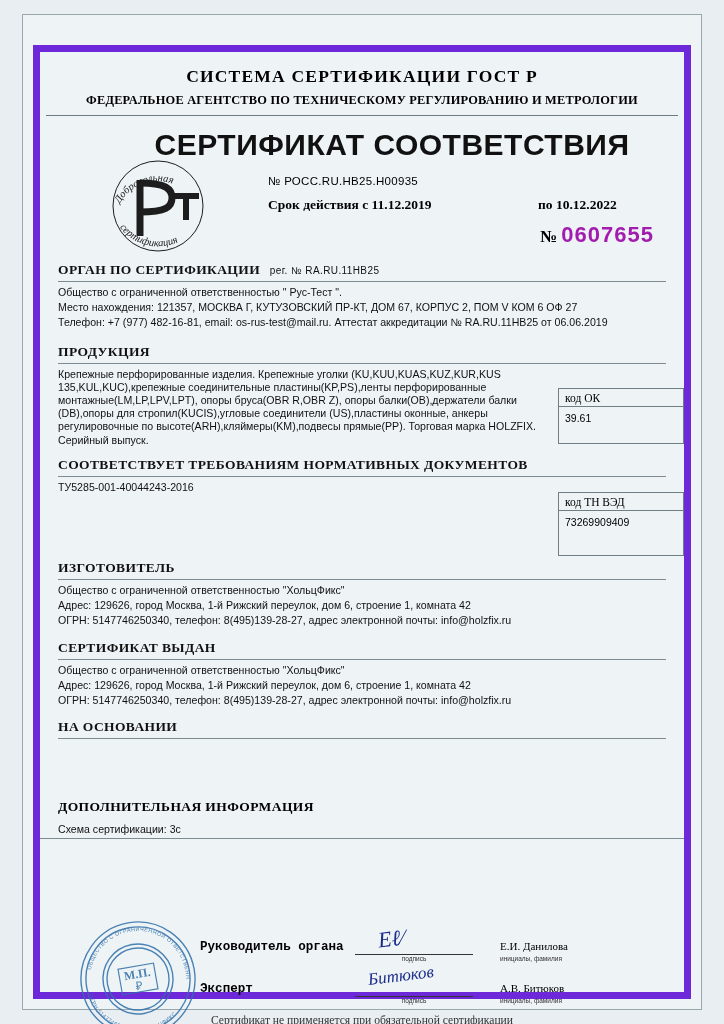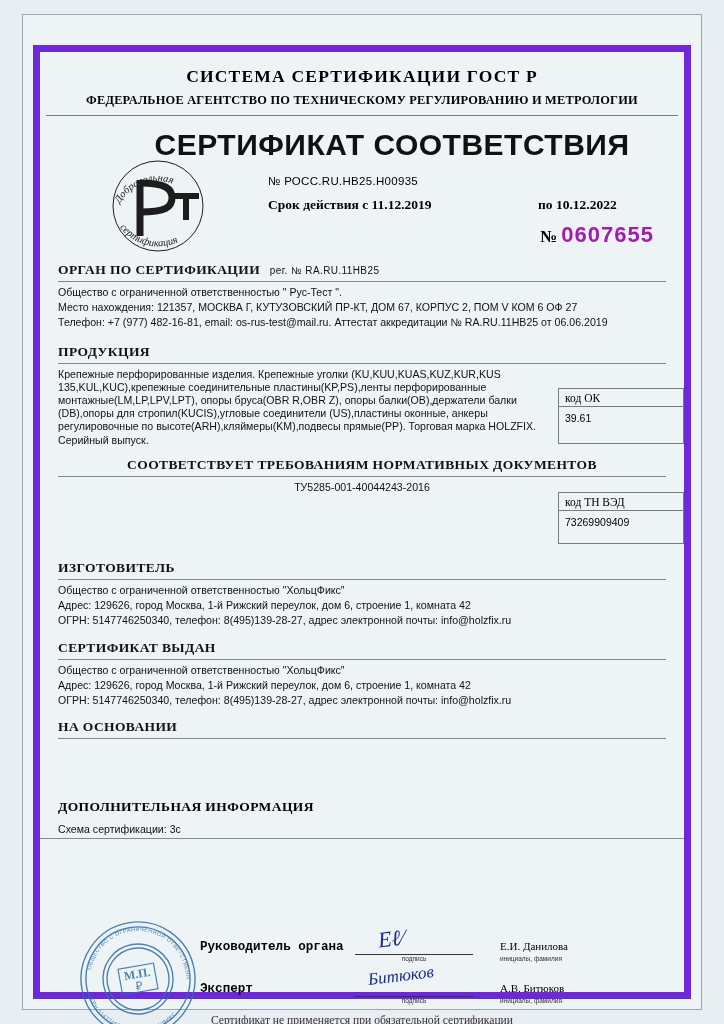--- a/index.html
+++ b/index.html
@@ -327,27 +327,27 @@
           <div class="sec-title">ПРОДУКЦИЯ</div>
           <div class="sec-rule"></div>
           <div class="txt" style="width:490px;">Крепежные перфорированные изделия. Крепежные уголки (KU,KUU,KUAS,KUZ,KUR,KUS 135,KUL,KUC),крепежные соединительные пластины(KP,PS),ленты перфорированные монтажные(LM,LP,LPV,LPT), опоры бруса(OBR R,OBR Z), опоры балки(OB),держатели балки (DB),опоры для стропил(KUCIS),угловые соединители (US),пластины оконные, анкеры регулировочные по высоте(ARH),кляймеры(KM),подвесы прямые(PP). Торговая марка HOLZFIX. Серийный выпуск.</div>
         </div>
 
         <div class="codebox" style="left:518px; top:336px; width:126px; height:56px;">
           <div class="lbl">код ОК</div>
           <div class="val">39.61</div>
         </div>
 
-        <div class="sec" style="margin-top:10px;text-align:center;">
+        <div class="sec" style="margin-top:10px;">
           <div class="sec-title">СООТВЕТСТВУЕТ ТРЕБОВАНИЯМ НОРМАТИВНЫХ ДОКУМЕНТОВ</div>
           <div class="sec-rule"></div>
           <div class="txt">ТУ5285-001-40044243-2016</div>
         </div>
 
-        <div class="codebox" style="left:518px; top:440px; width:126px; height:52px;">
+        <div class="codebox" style="left:518px; top:440px; width:126px; height:64px;">
           <div class="lbl">код ТН ВЭД</div>
           <div class="val">73269909409</div>
         </div>
 
         <div class="sec" style="margin-top:66px;">
           <div class="sec-title">ИЗГОТОВИТЕЛЬ</div>
           <div class="sec-rule"></div>
           <div class="txt">Общество с ограниченной ответственностью "ХольцФикс"</div>
           <div class="txt tight">Адрес: 129626, город Москва, 1-й Рижский переулок, дом 6, строение 1, комната 42</div>
           <div class="txt tight">ОГРН: 5147746250340, телефон: 8(495)139-28-27, адрес электронной почты: info@holzfix.ru</div>

